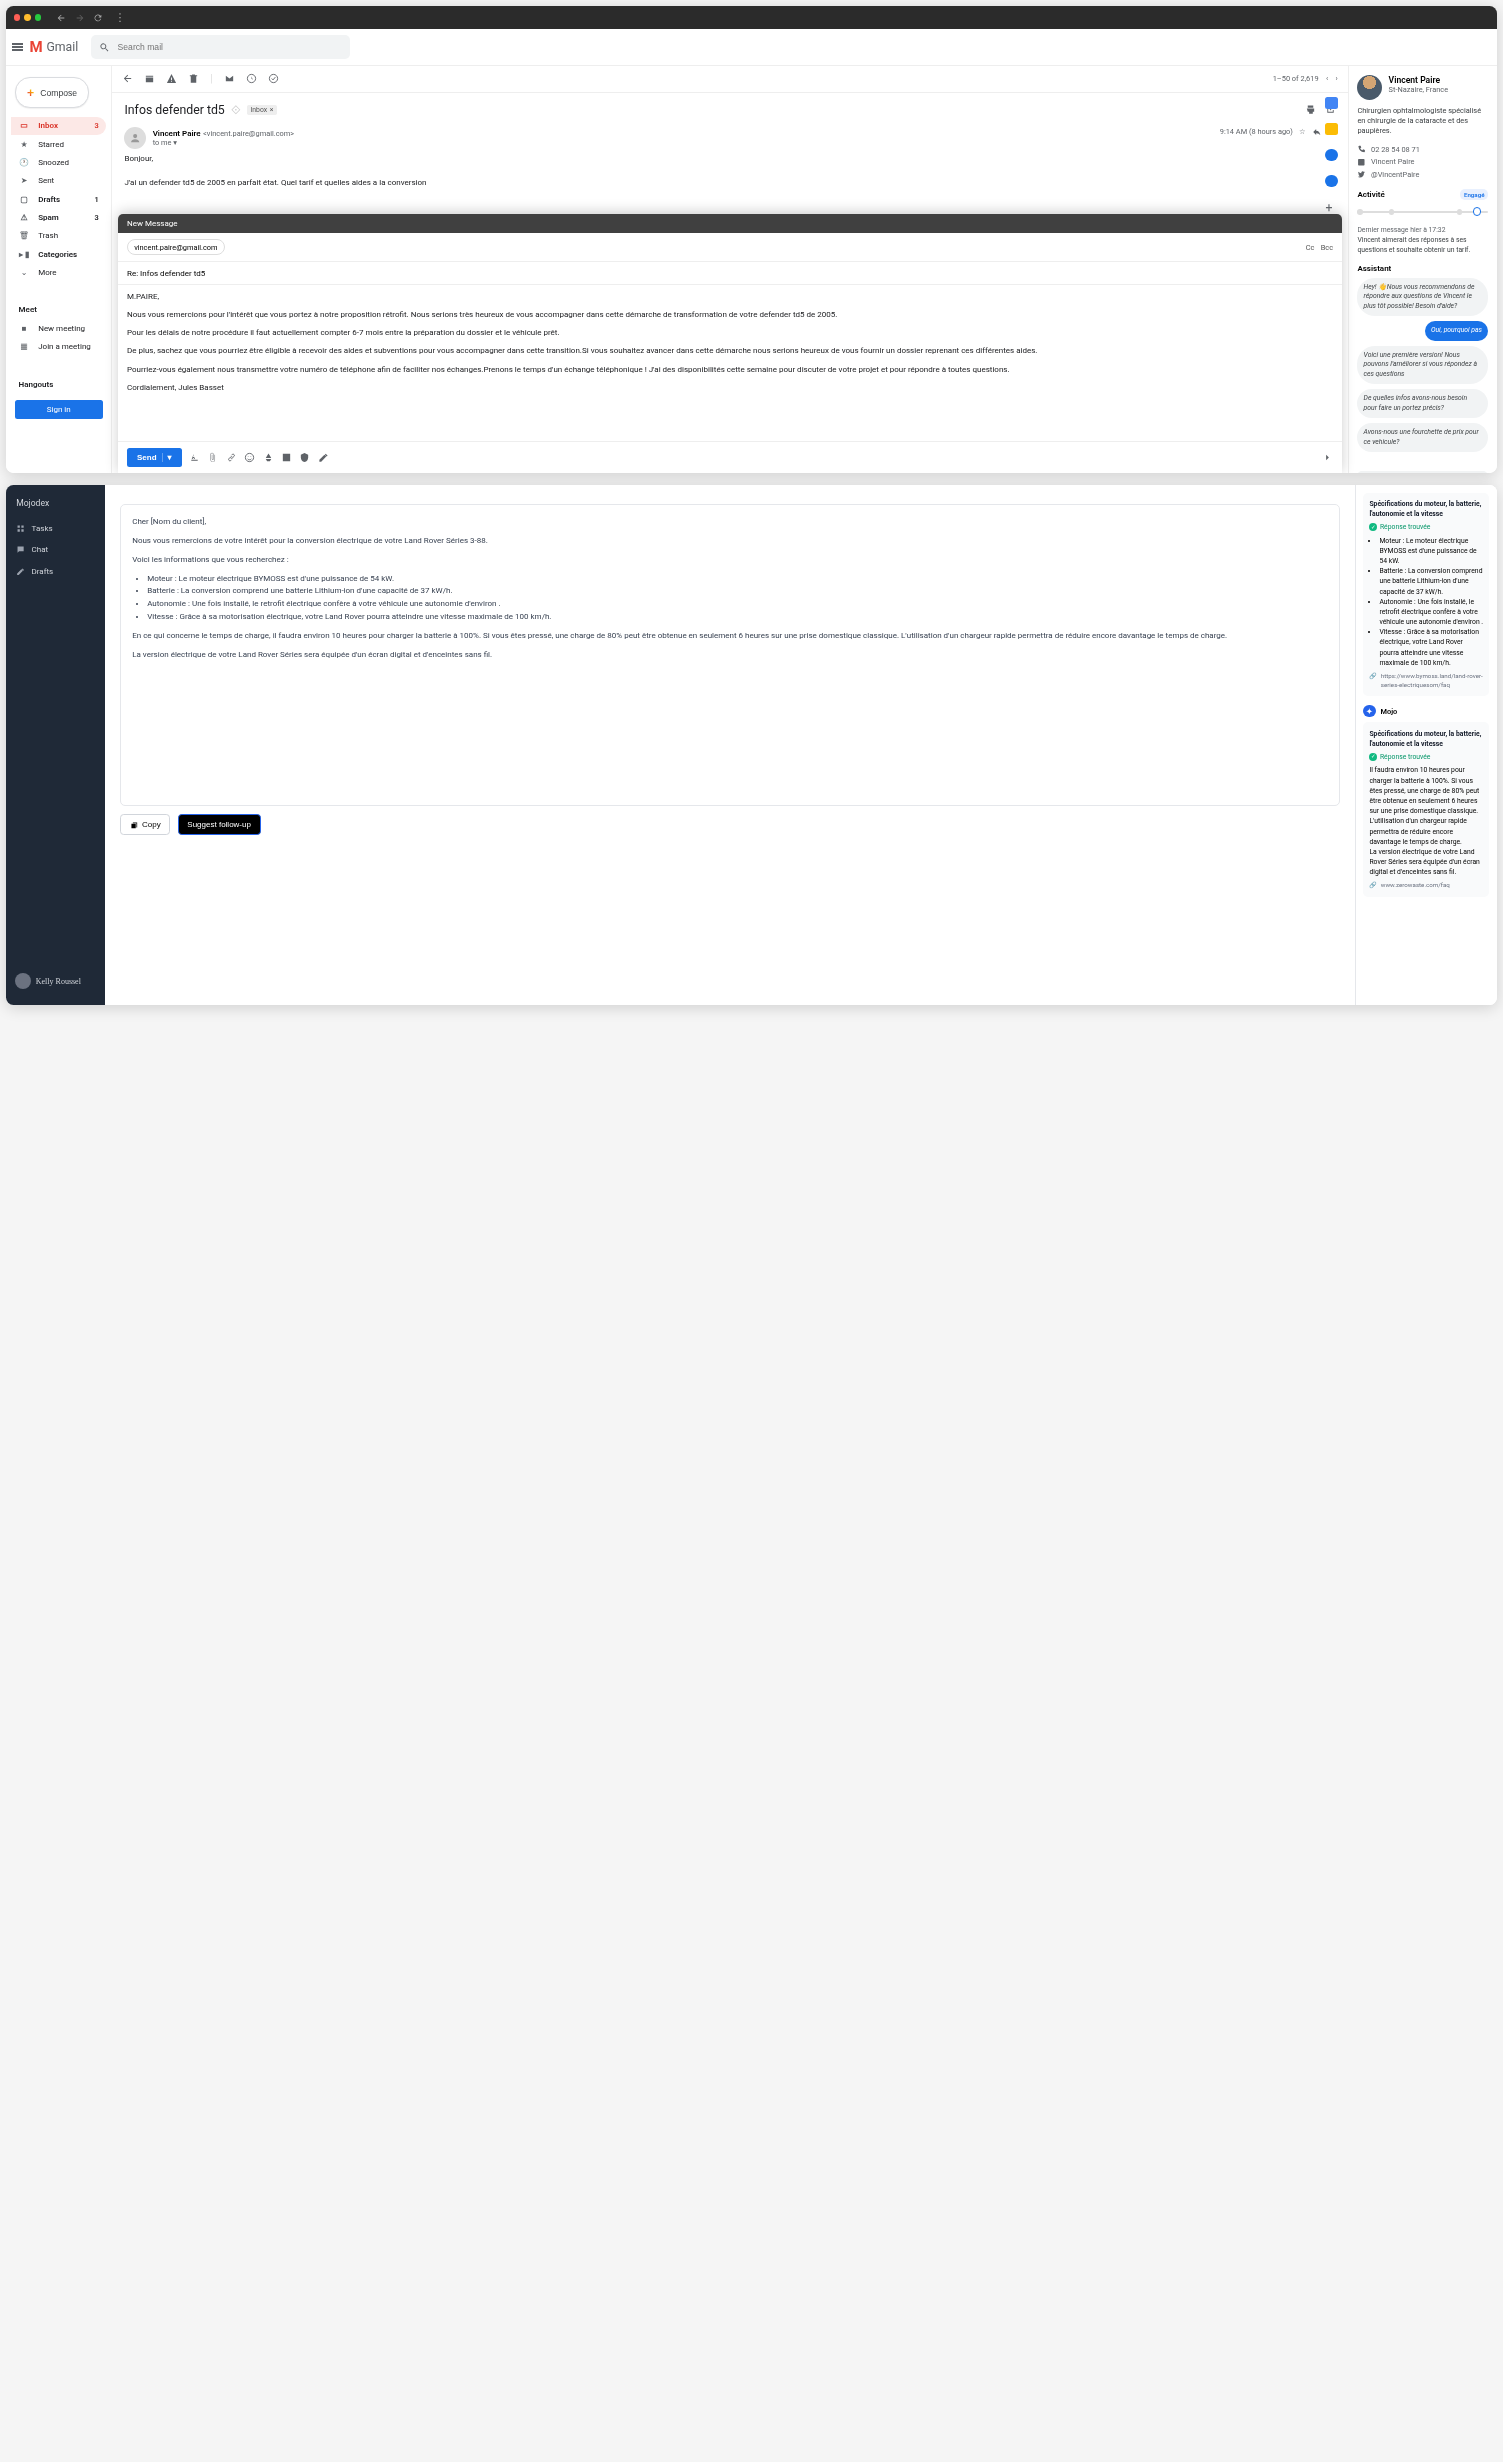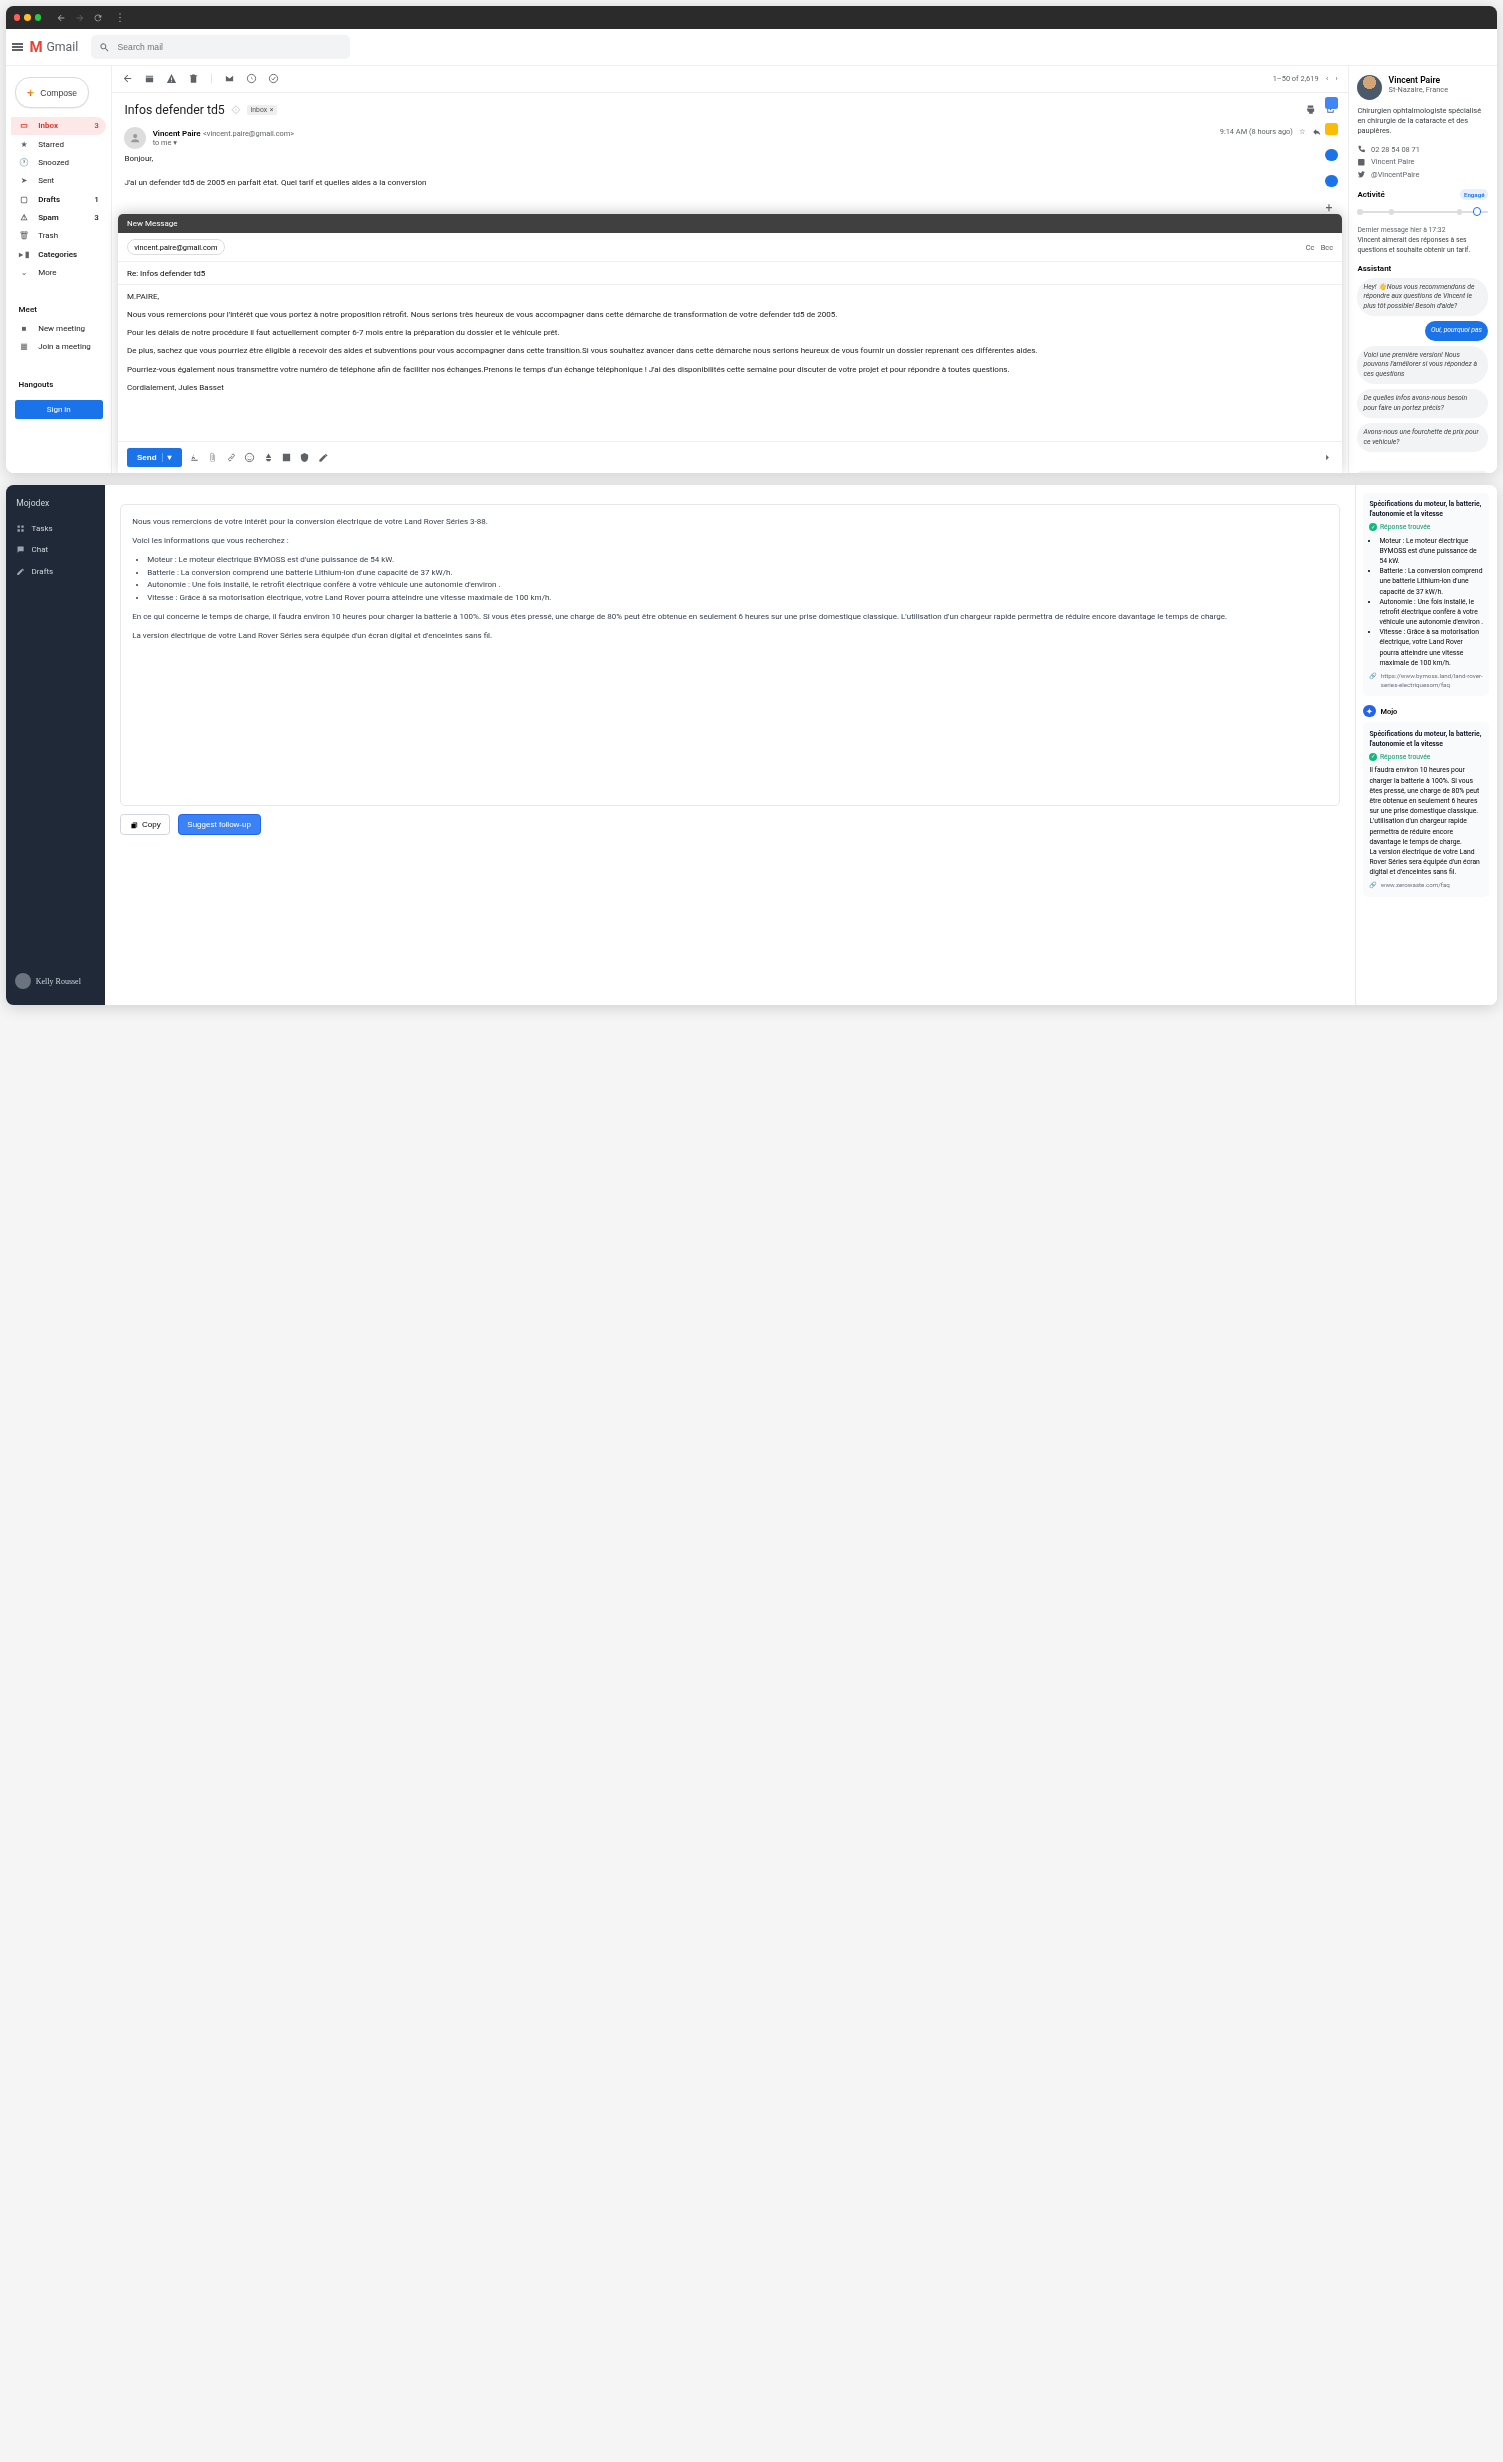--- a/index.html
+++ b/index.html
@@ -116,21 +116,21 @@
 .mj-user .ava { width: 16px; height: 16px; border-radius: 50%; background: #6b7280; }
 
 .mj-main { flex: 1; padding: 18.5px 15px; background: #fff; overflow: auto; }
 .mj-title { display: flex; align-items: center; gap: 6.2px; font-size: 13.6px; font-weight: 700; margin-bottom: 12.3px; }
 .mj-title svg { width: 12.3px; height: 12.3px; fill: #374151; }
 .mj-card { border: 0.6px solid #e5e7eb; border-radius: 5px; padding: 11px; font-size: 8px; line-height: 1.6; color: #374151; min-height: 302px; }
 .mj-card p { margin-bottom: 6.2px; }
 .mj-card ul { margin: 2.5px 0 6.2px 15px; }
 .mj-actions { display: flex; gap: 7.4px; margin-top: 8.6px; }
 .mj-btn { border: 0.6px solid #d1d5db; background: #fff; border-radius: 3.7px; padding: 5px 8.6px; font-size: 8px; display: inline-flex; align-items: center; gap: 3.7px; cursor: pointer; }
-.mj-btn.primary { background: #3b82f6; color: #fff; border-color: #2563eb; }
+.mj-btn.primary { background: #000000; color: #fff; border-color: #2563eb; }
 .mj-btn svg { width: 8.6px; height: 8.6px; fill: currentColor; }
 
 .mj-right { width: 142px; border-left: 0.6px solid #e5e7eb; padding: 7.4px; overflow: auto; background: #fff; display: flex; flex-direction: column; }
 .mj-block { background: #f9fafb; border-radius: 5px; padding: 6.2px; margin-bottom: 6.2px; font-size: 6.8px; line-height: 1.5; }
 .mj-block-title { font-weight: 700; color: #111827; font-size: 6.8px; margin-bottom: 2.5px; }
 .mj-status { color: #059669; font-size: 6.8px; display: flex; align-items: center; gap: 2.5px; margin-bottom: 3.7px; }
 .mj-status::before { content: "✓"; background: #10b981; color: #fff; width: 8px; height: 8px; border-radius: 50%; display: inline-flex; align-items: center; justify-content: center; font-size: 5.5px; }
 .mj-block ul { margin-left: 10px; }
 .mj-link { color: #6b7280; font-size: 6.2px; display: flex; gap: 3.7px; margin-top: 3.7px; word-break: break-all; }
 .mj-mojo { display: flex; align-items: center; gap: 5px; font-size: 7.4px; font-weight: 600; margin: 2.5px 0 5px; }
@@ -468,20 +468,21 @@
           </li>
       </ul>
       <div class="mj-user">
         <div class="ava"></div>
         <span>Kelly Roussel</span>
       </div>
     </div>
 
     <div class="mj-main">
       <div class="mj-card">
+        <p>Cher [Nom du client],</p>
         <p>Nous vous remercions de votre intérêt pour la conversion électrique de votre Land Rover Séries 3-88.</p>
         <p>Voici les informations que vous recherchez :</p>
         <ul>
           <li>Moteur : Le moteur électrique BYMOSS est d'une puissance de 54 kW.</li>
           <li>Batterie : La conversion comprend une batterie Lithium-ion d'une capacité de 37 kW/h.</li>
           <li>Autonomie : Une fois installé, le retrofit électrique confère à votre véhicule une autonomie d'environ .</li>
           <li>Vitesse : Grâce à sa motorisation électrique, votre Land Rover pourra atteindre une vitesse maximale de 100 km/h.</li>
         </ul>
         <p>En ce qui concerne le temps de charge, il faudra environ 10 heures pour charger la batterie à 100%. Si vous êtes pressé, une charge de 80% peut être obtenue en seulement 6 heures sur une prise domestique classique. L'utilisation d'un chargeur rapide permettra de réduire encore davantage le temps de charge.</p>
         <p>La version électrique de votre Land Rover Séries sera équipée d'un écran digital et d'enceintes sans fil.</p>

